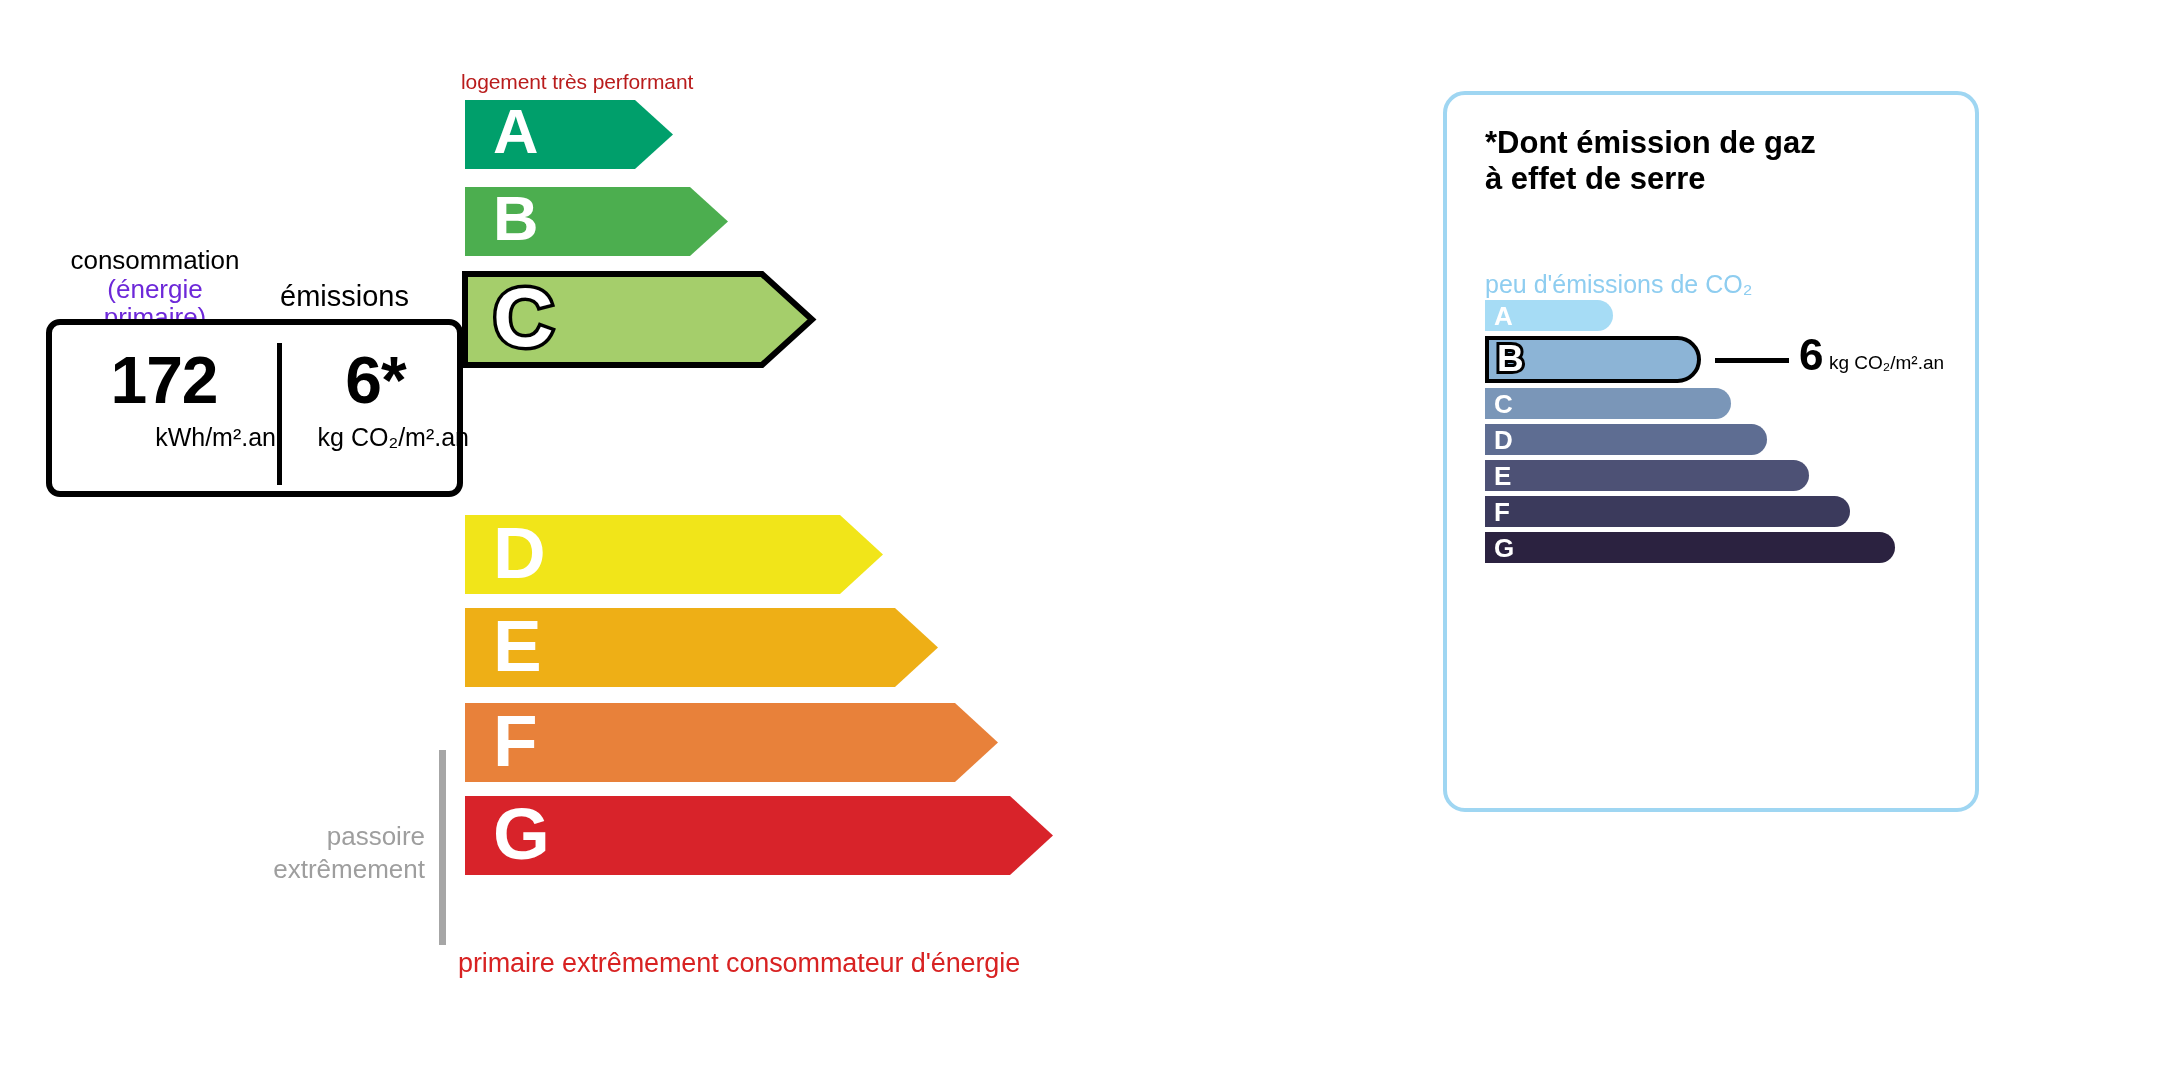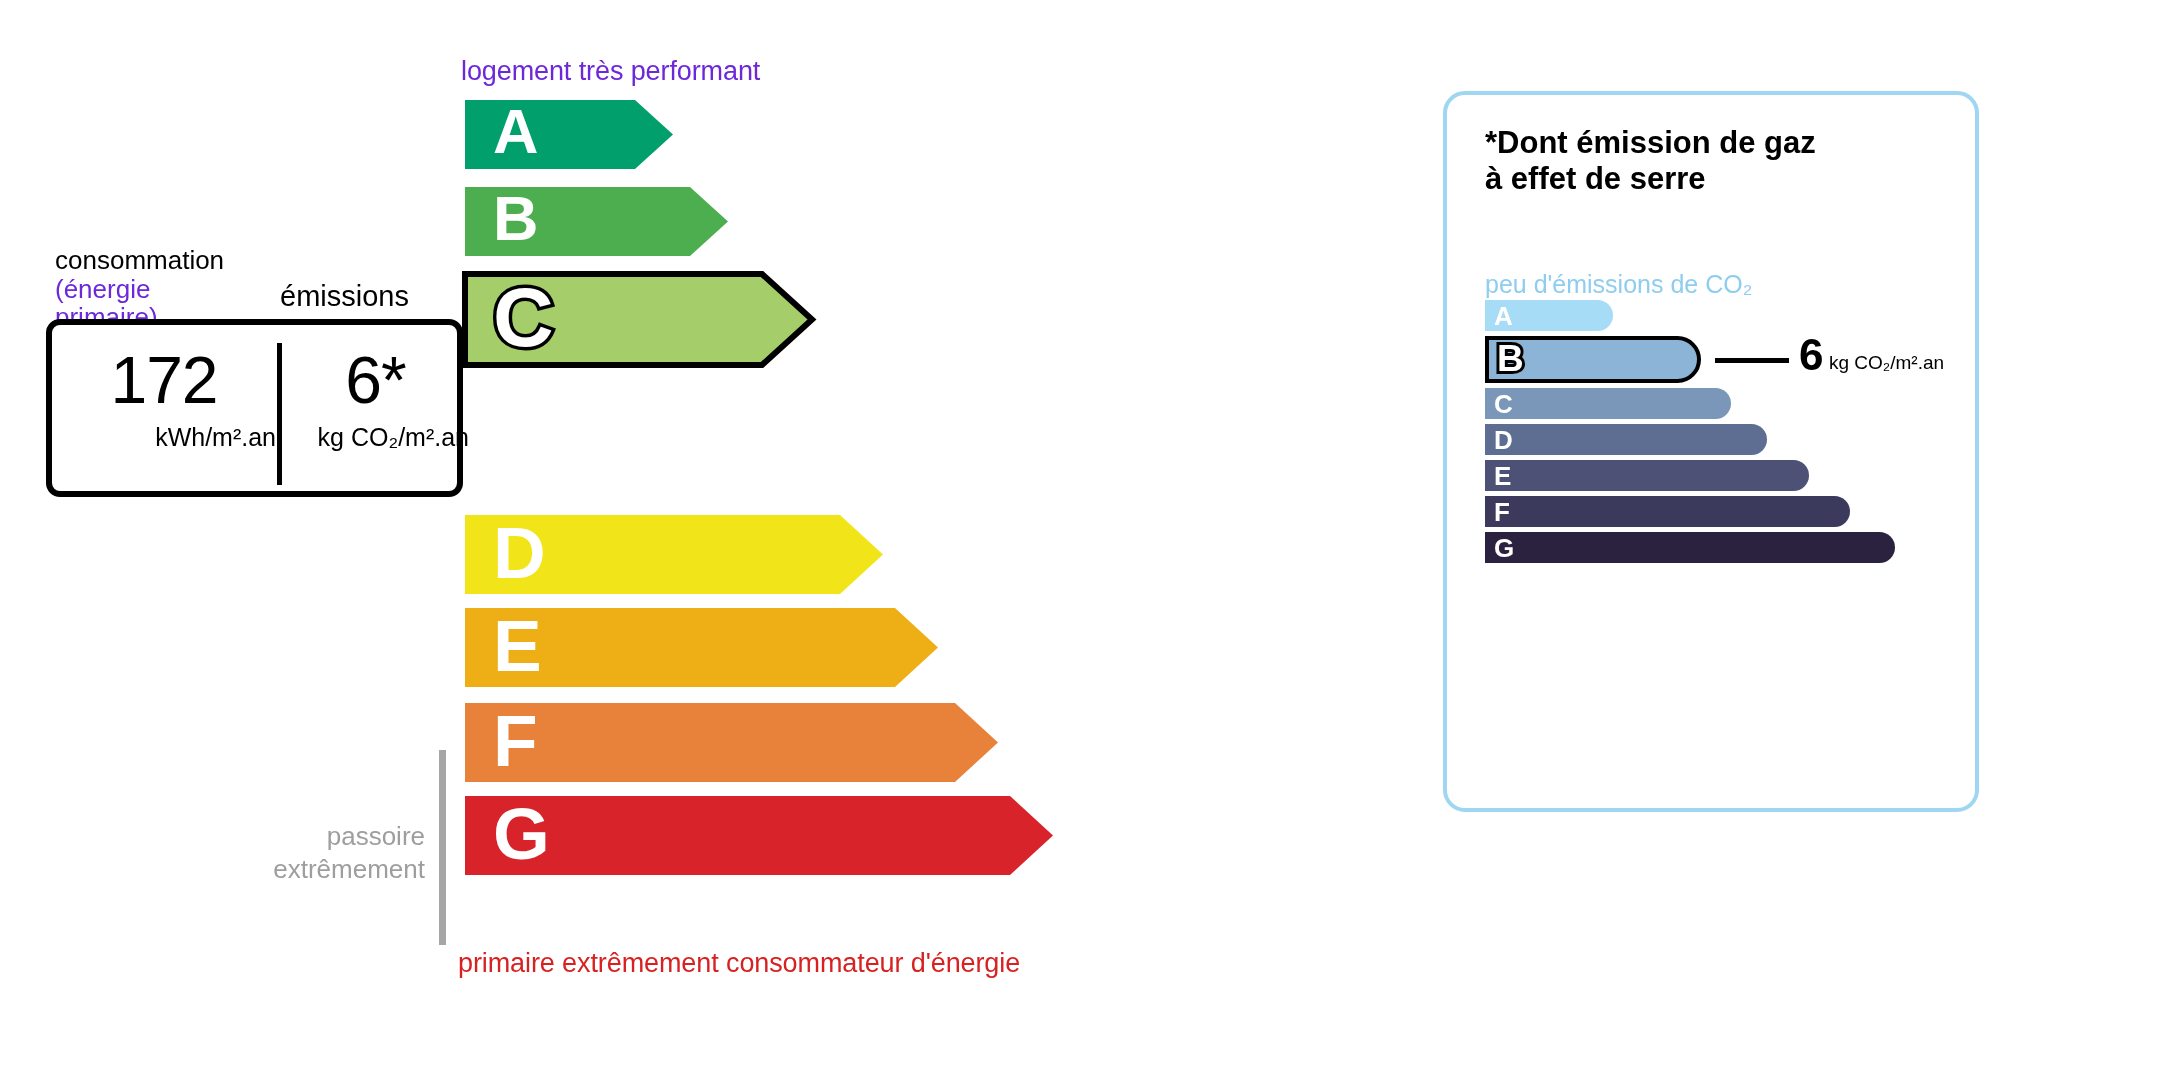--- a/index.html
+++ b/index.html
@@ -8,22 +8,22 @@
     width:2170px;height:1079px;position:relative;overflow:hidden;
     font-family:"Liberation Sans","DejaVu Sans",sans-serif;
     color:#000;
   }
   .root{position:absolute;left:0;top:0;width:2170px;height:1079px;}
 
   
   .energy-panel{position:absolute;left:0;top:0;width:1380px;height:1079px;}
 
   .top-caption{
-    position:absolute;left:461px;top:56px;
-    font-size:27px;color:#6d28d9;white-space:nowrap;letter-spacing:-.1px;
+    position:absolute;left:461px;top:70px;
+    font-size:21px;color:#b91c1c;white-space:nowrap;letter-spacing:-.1px;
   }
   .bottom-caption{
     position:absolute;left:458px;top:948px;
     font-size:27px;color:#d82222;white-space:nowrap;letter-spacing:-.1px;
   }
 
   
   .arrows{position:absolute;left:0;top:0;width:1380px;height:1079px;}
   .arrow{
     position:absolute;left:461px;top:0;height:100%;
@@ -49,31 +49,31 @@
     border:6px solid #000;border-radius:14px;background:#fff;
     box-sizing:border-box;z-index:5;
   }
   .value-box-inner{position:relative;width:100%;height:100%;}
   .vb-divider{
     position:absolute;left:225px;top:18px;width:5px;height:142px;background:#000;
   }
   .vb-cell{position:absolute;top:0;height:100%;}
   .vb-num{
     position:absolute;width:100%;text-align:center;top:22px;
-    font-size:66px;font-weight:normal;letter-spacing:-1px;line-height:1;
+    font-size:66px;font-weight:bold;letter-spacing:-1px;line-height:1;
   }
   .vb-unit{
     position:absolute;width:100%;text-align:right;top:100px;
     font-size:25px;line-height:1;
   }
   .cell-conso{left:0;width:224px;}
   .cell-emis{left:230px;width:187px;}
 
   .lbl-conso{
-    position:absolute;left:55px;top:246px;width:200px;
+    position:absolute;left:55px;top:246px;width:200px;text-align:center;
     font-size:26px;line-height:1.1;
   }
   .lbl-conso .sub{color:#6d28d9;display:block;}
   .lbl-emis{
     position:absolute;left:280px;top:281px;
     font-size:29px;line-height:1.1;
   }
   .final-energy{
     position:absolute;left:48px;top:504px;
     font-size:26px;line-height:1.25;color:#9e9e9e;

